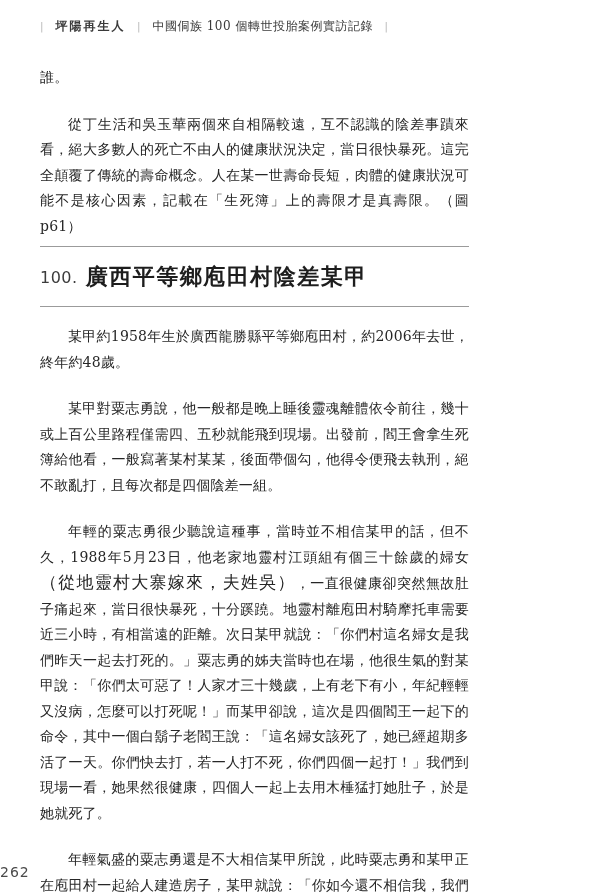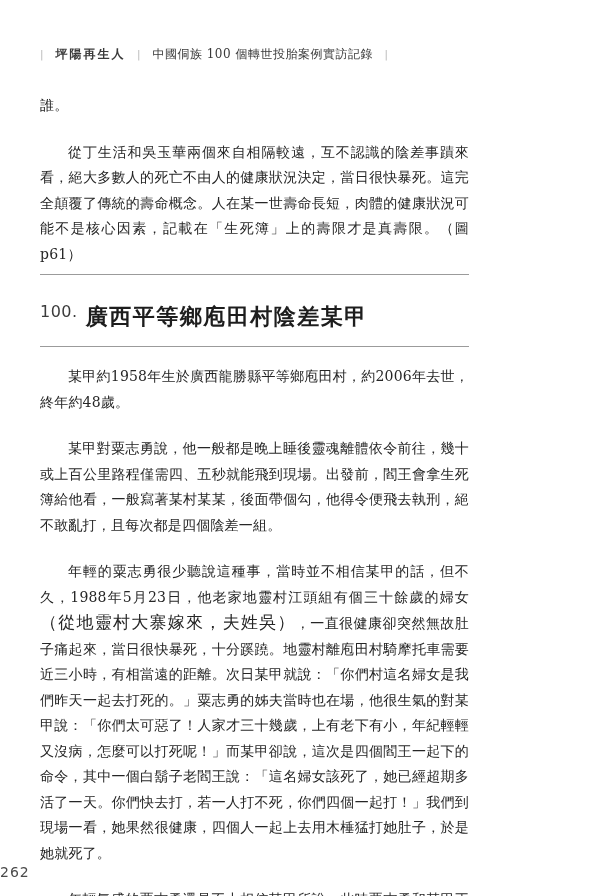--- a/index.html
+++ b/index.html
@@ -7,21 +7,21 @@
     padding: 0;
     background: #ffffff;
   }
   .page {
     position: relative;
     width: 502px;
     height: 896px;
     background: #ffffff;
     overflow: hidden;
     box-sizing: border-box;
-    padding: 46px 33px 0 40px;
+    padding: 18px 33px 0 40px;
     font-family: "DejaVu Serif", "Liberation Serif", serif;
     color: #262626;
   }
   
   .running-header {
     font-size: 12px;
     color: #3a3a3a;
     letter-spacing: 0.5px;
     white-space: nowrap;
     margin-bottom: 30px;
@@ -71,21 +71,20 @@
     font-weight: 400;
     color: #3c3c3c;
     margin-right: 8px;
     letter-spacing: 0.5px;
   }
   .section-title {
     font-size: 22px;
     font-weight: bold;
     color: #1d1d1d;
     letter-spacing: 1.5px;
-    margin-top: 12px;
   }
   
   .page-number {
     position: absolute;
     bottom: 16px;
     left: 0;
     width: 605px;
     text-align: left;
     font-family: "DejaVu Sans", "Liberation Sans", sans-serif;
     font-size: 14px;

